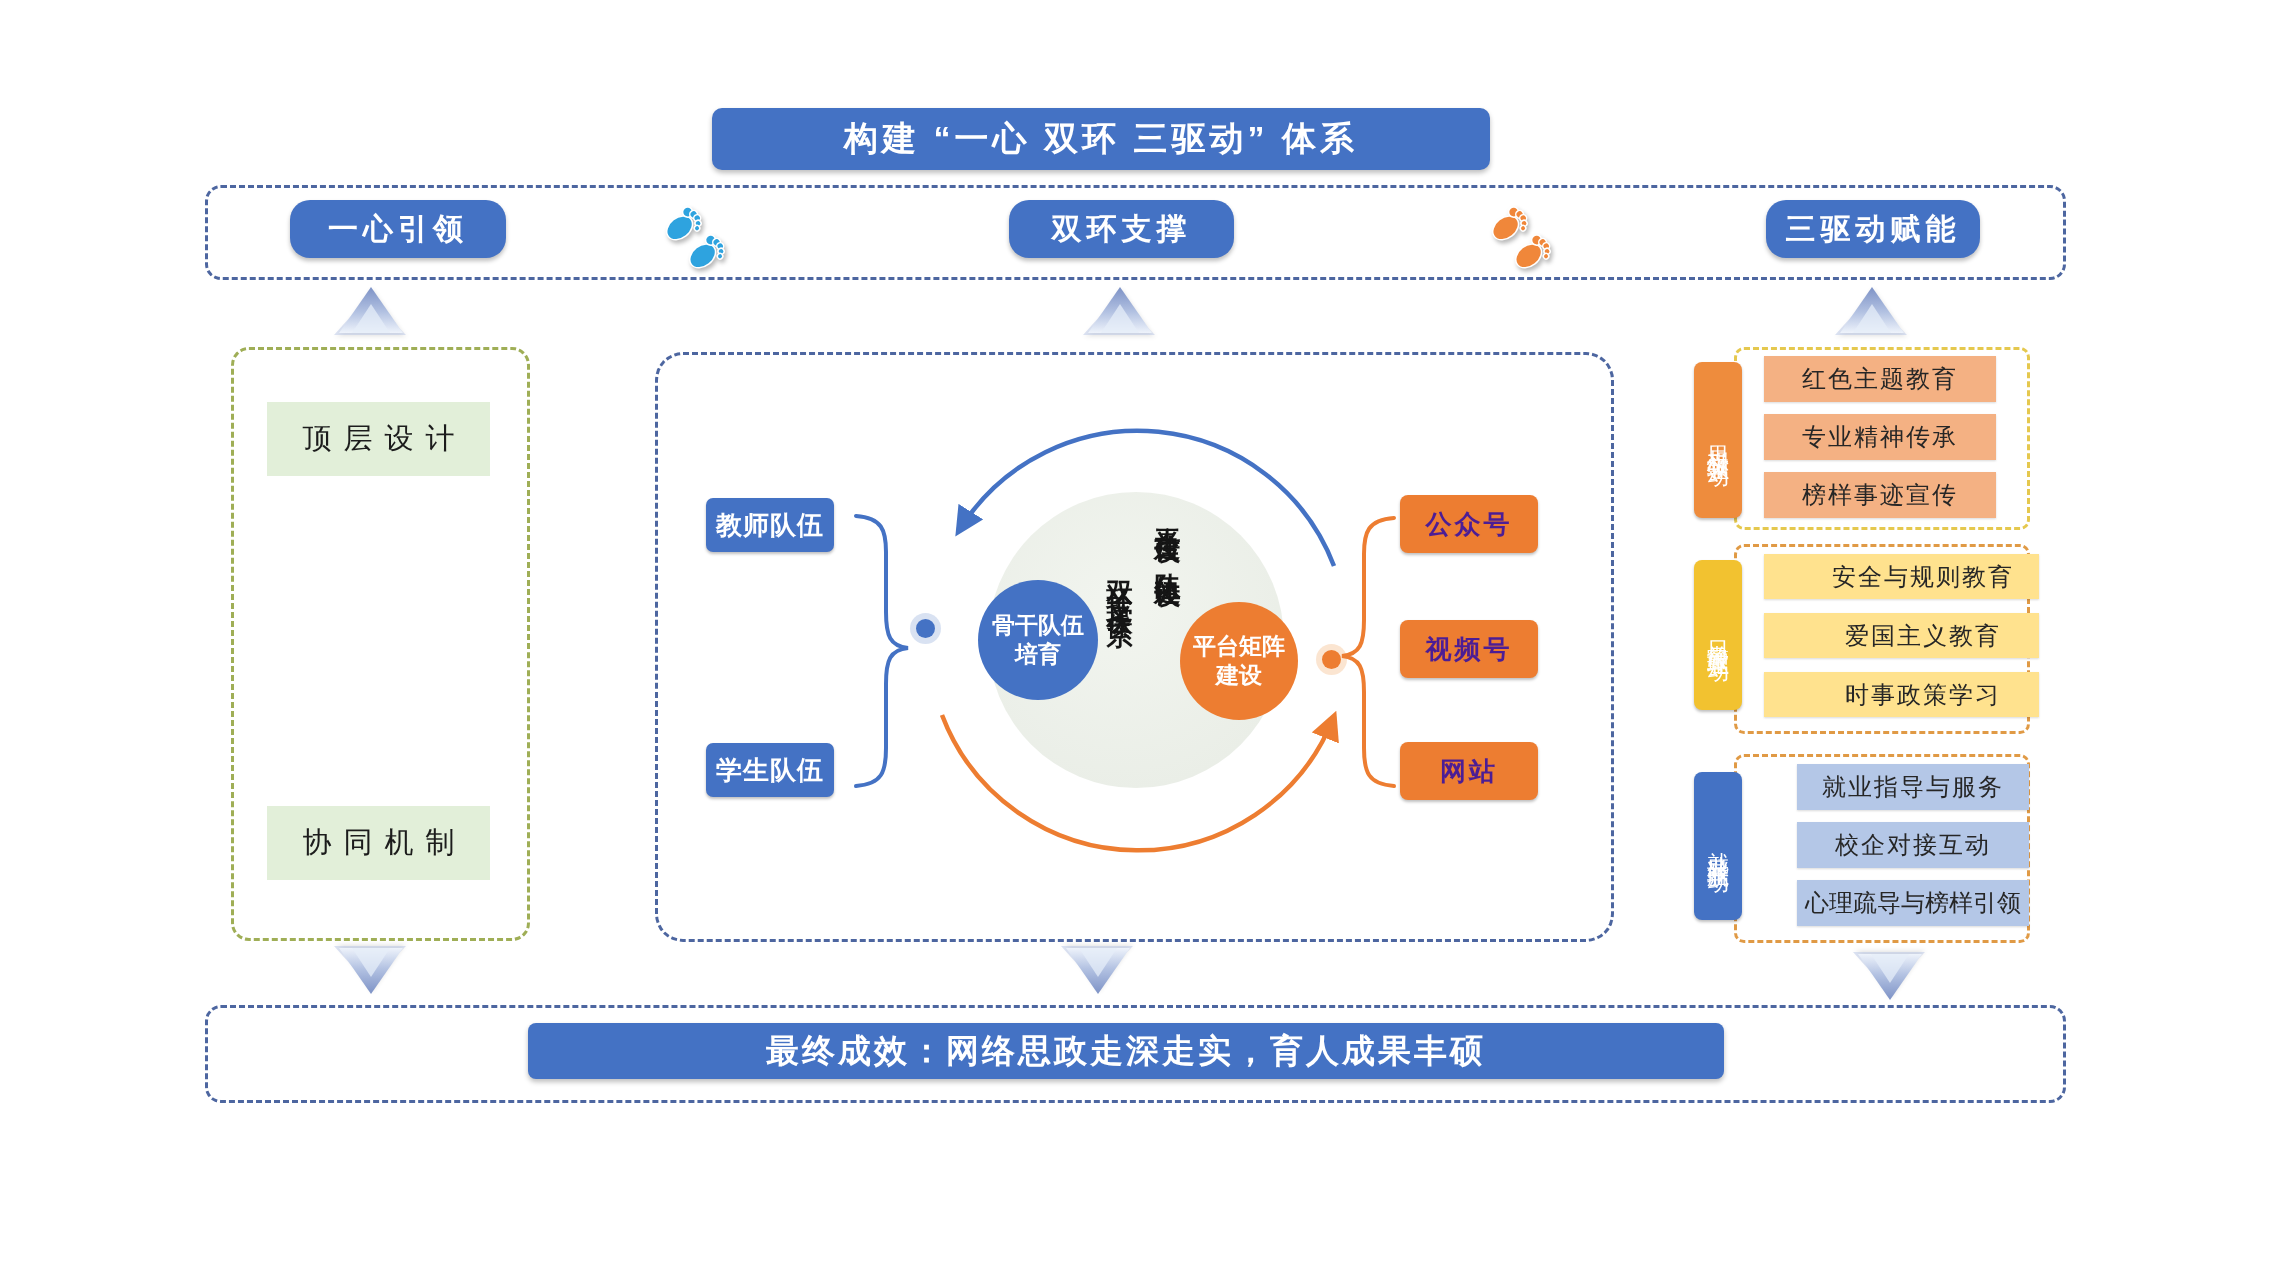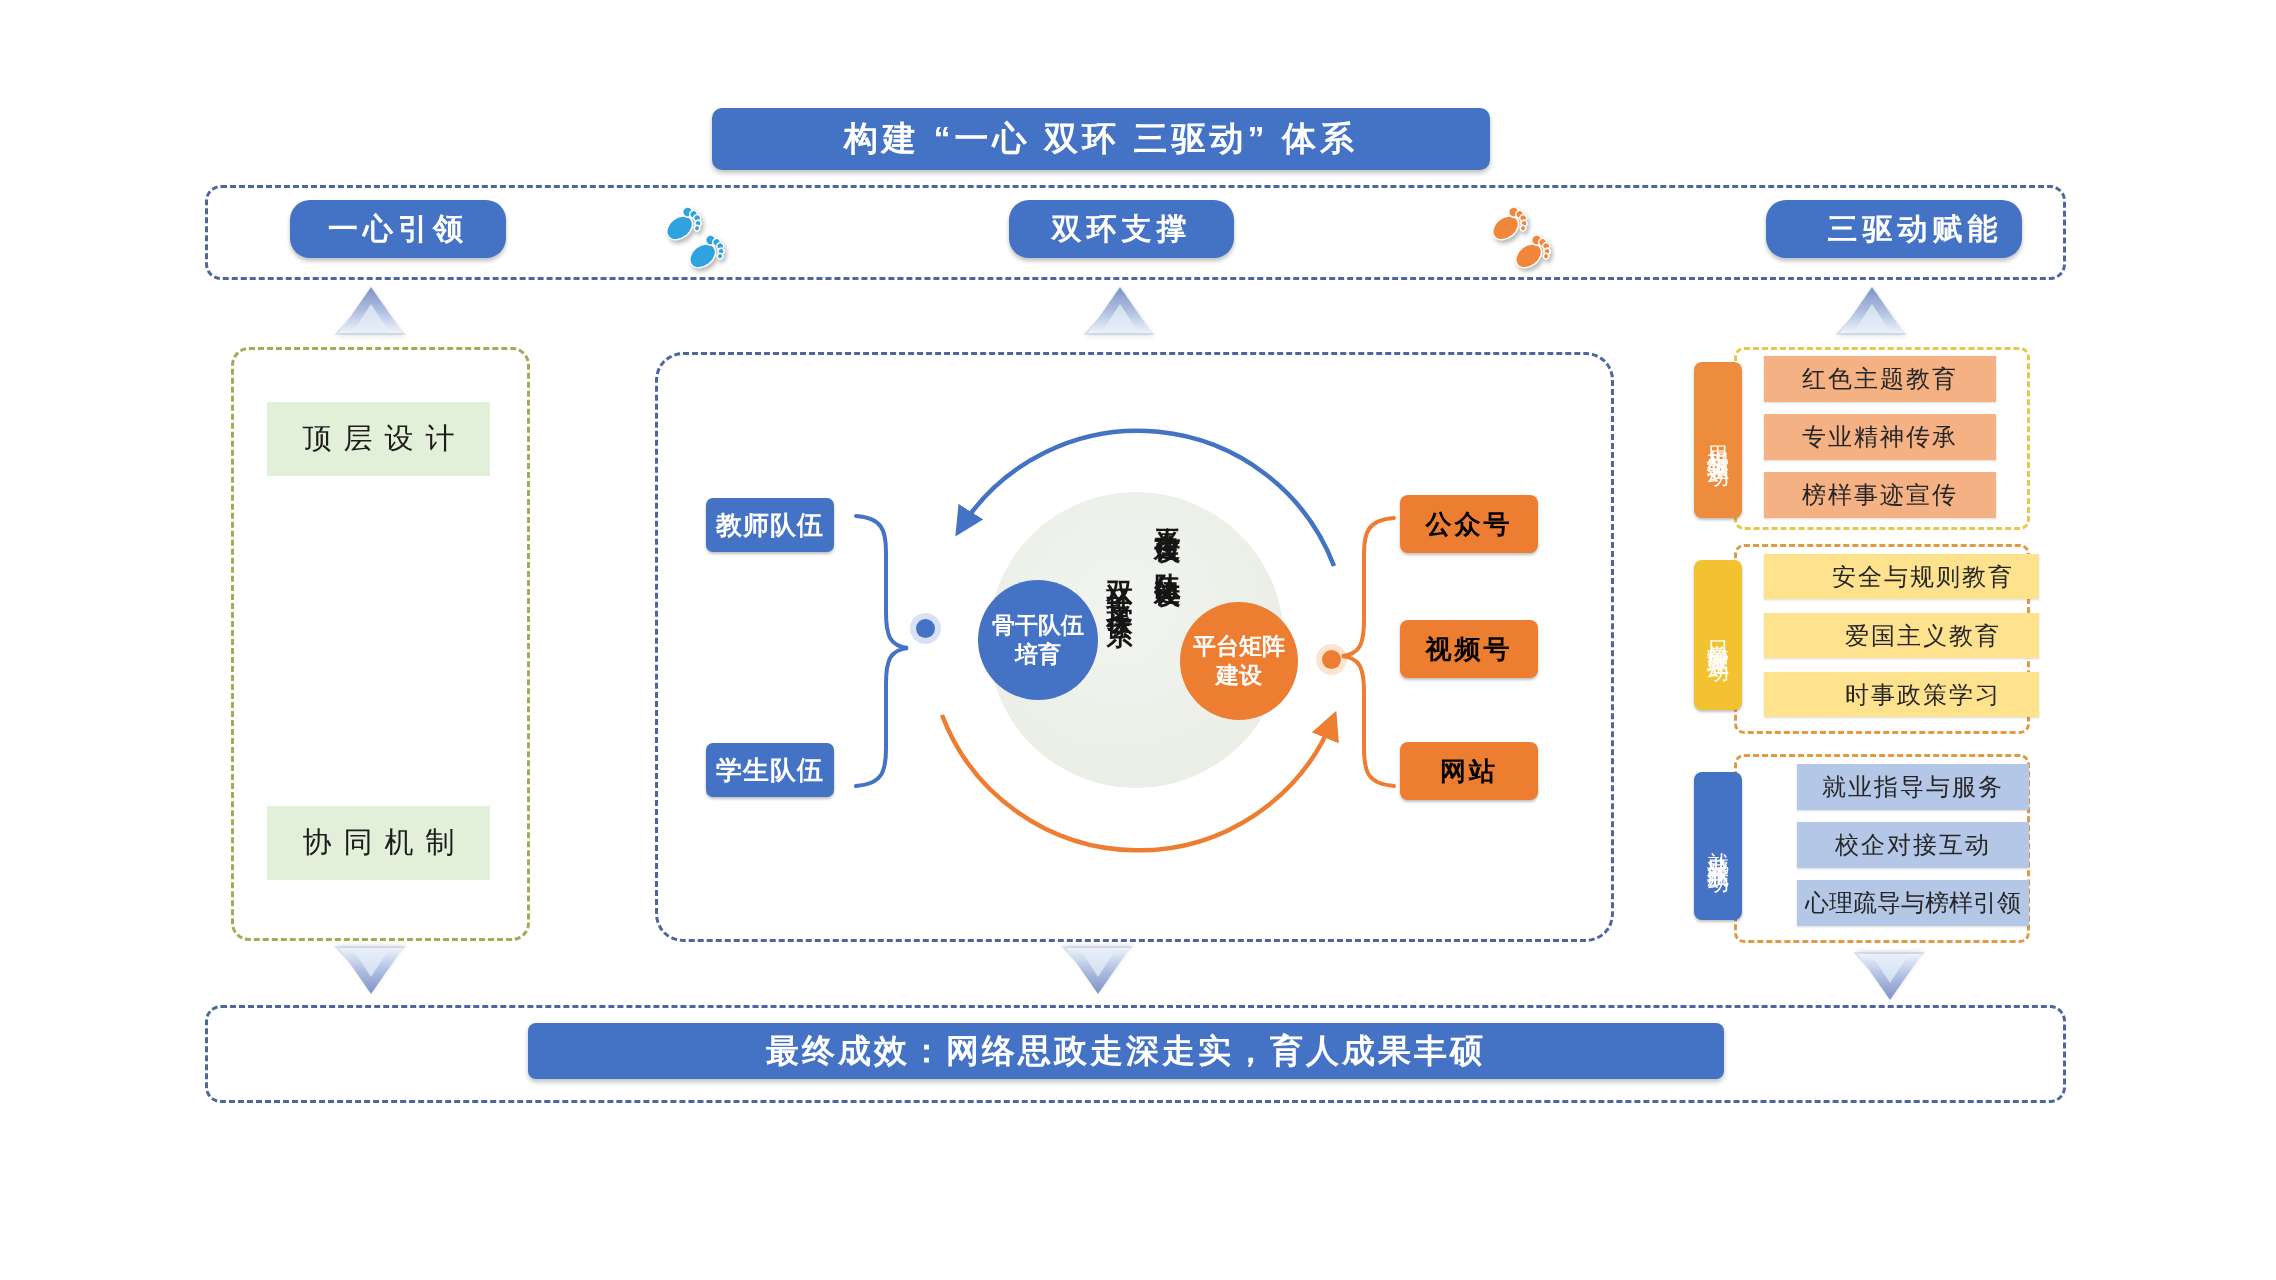--- a/index.html
+++ b/index.html
@@ -13,21 +13,21 @@
   .pill{position:absolute;background:#4472C4;color:#fff;display:flex;align-items:center;justify-content:center;
         border-radius:20px;font-size:30px;font-weight:bold;letter-spacing:5px;box-shadow:0 3px 4px rgba(0,0,0,.25);}
   .dashed{position:absolute;background:transparent;}
   .band{border:3px dashed #4d66a0;border-radius:16px;}
   .green-panel{border:3px dashed #9fae56;border-radius:18px;}
   .center-panel{border:3px dashed #4d66a0;border-radius:28px;}
   .gitem{position:absolute;background:#E2EFD9;display:flex;align-items:center;justify-content:center;
          font-family:"Liberation Serif", serif;font-size:29px;color:#1c1c1c;letter-spacing:12px;text-indent:12px;}
   .team-box{position:absolute;background:#4472C4;color:#fff;display:flex;align-items:center;justify-content:center;
             border-radius:7px;font-size:26px;font-weight:bold;letter-spacing:1px;box-shadow:0 2px 3px rgba(0,0,0,.25);}
-  .plat-box{position:absolute;background:#ED7D31;color:#000000;display:flex;align-items:center;justify-content:center;
+  .plat-box{position:absolute;background:#ED7D31;color:#4c1d95;display:flex;align-items:center;justify-content:center;
             border-radius:8px;font-size:26px;font-weight:bold;letter-spacing:3px;box-shadow:0 2px 3px rgba(0,0,0,.25);}
   .circle{position:absolute;border-radius:50%;display:flex;flex-direction:column;align-items:center;justify-content:center;
           color:#fff;font-weight:bold;text-align:center;line-height:1.25;}
   .core-circle{left:978px;top:580px;width:120px;height:120px;background:#4472C4;font-size:23px;}
   .matrix-circle{left:1180px;top:602px;width:118px;height:118px;background:#ED7D31;font-size:23px;}
   .hub-circle{left:988px;top:492px;width:296px;height:296px;border-radius:50%;
               background:radial-gradient(circle at 45% 40%, #f2f5ef 0%, #eaeee7 75%, #e6eae3 100%);}
   .vcol{position:absolute;writing-mode:vertical-rl;text-orientation:upright;font-family:"Liberation Serif", serif;
         font-size:26px;font-weight:600;color:#151515;}
   .vcol-right{left:1150px;top:508px;letter-spacing:3px;}
@@ -55,21 +55,21 @@
 </head>
 <body>
 
 <div class="canvas">
 
   <div class="banner title-banner">构建 “一心 双环 三驱动” 体系</div>
 
   <div class="dashed band" style="left:205px;top:185px;width:1855px;height:89px;"></div>
   <div class="pill" style="left:290px;top:200px;width:216px;height:58px;">一心引领</div>
   <div class="pill" style="left:984px;top:200px;width:225px;height:58px;margin-left:25px;">双环支撑</div>
-  <div class="pill" style="left:1766px;top:200px;width:214px;height:58px;padding-left:42px;">三驱动赋能</div>
+  <div class="pill" style="left:1766px;top:200px;width:214px;height:58px;">三驱动赋能</div>
 
   <div class="dashed green-panel" style="left:231px;top:347px;width:293px;height:588px;"></div>
   <div class="gitem" style="left:267px;top:402px;width:223px;height:74px;">顶层设计</div>
   <div class="gitem" style="left:267px;top:806px;width:223px;height:74px;">协同机制</div>
 
   <div class="dashed center-panel" style="left:655px;top:352px;width:953px;height:584px;"></div>
   <div class="hub-circle abs"></div>
   <div class="vcol vcol-right">平台建设+队伍建设</div>
   <div class="vcol vcol-left">双环支撑体系</div>
 

